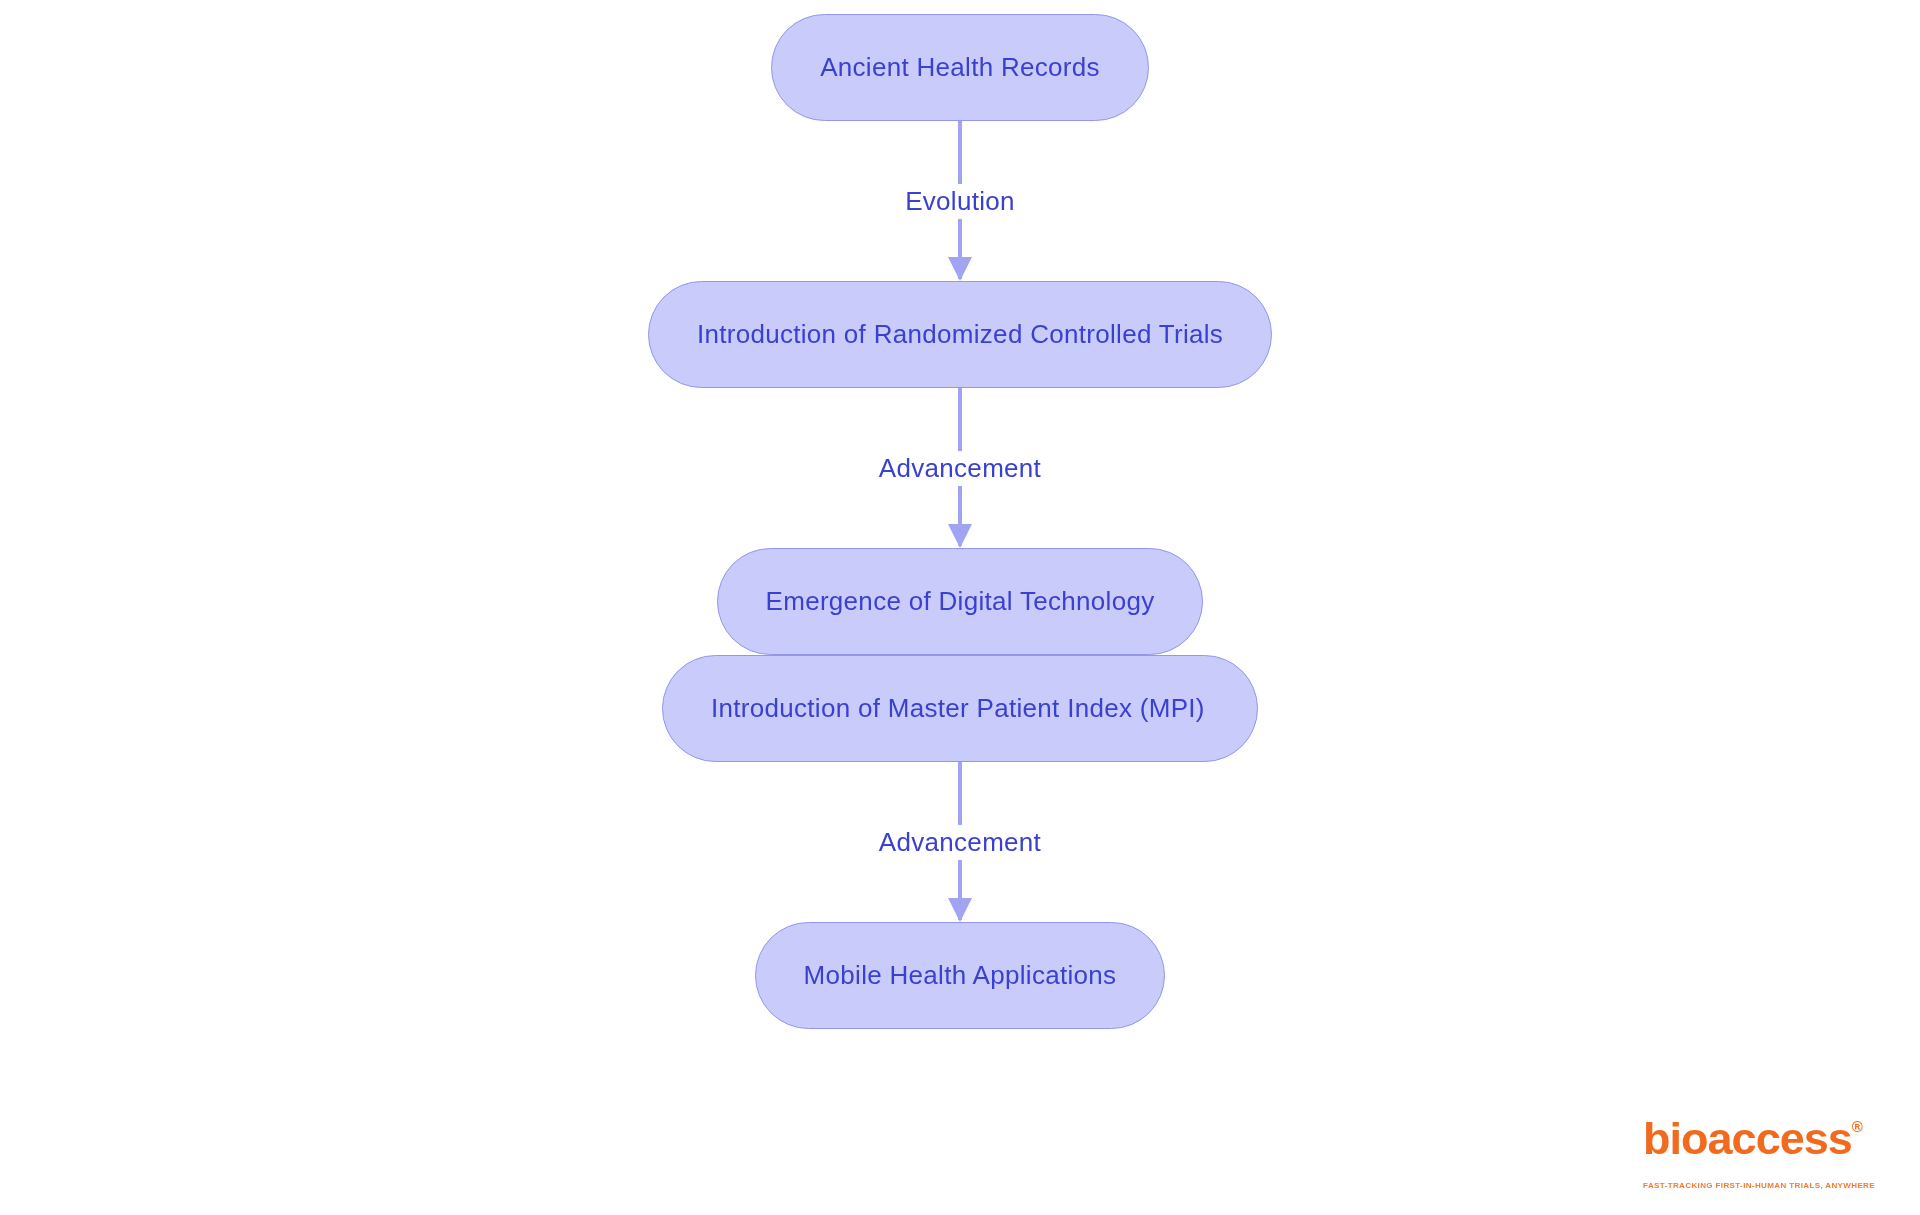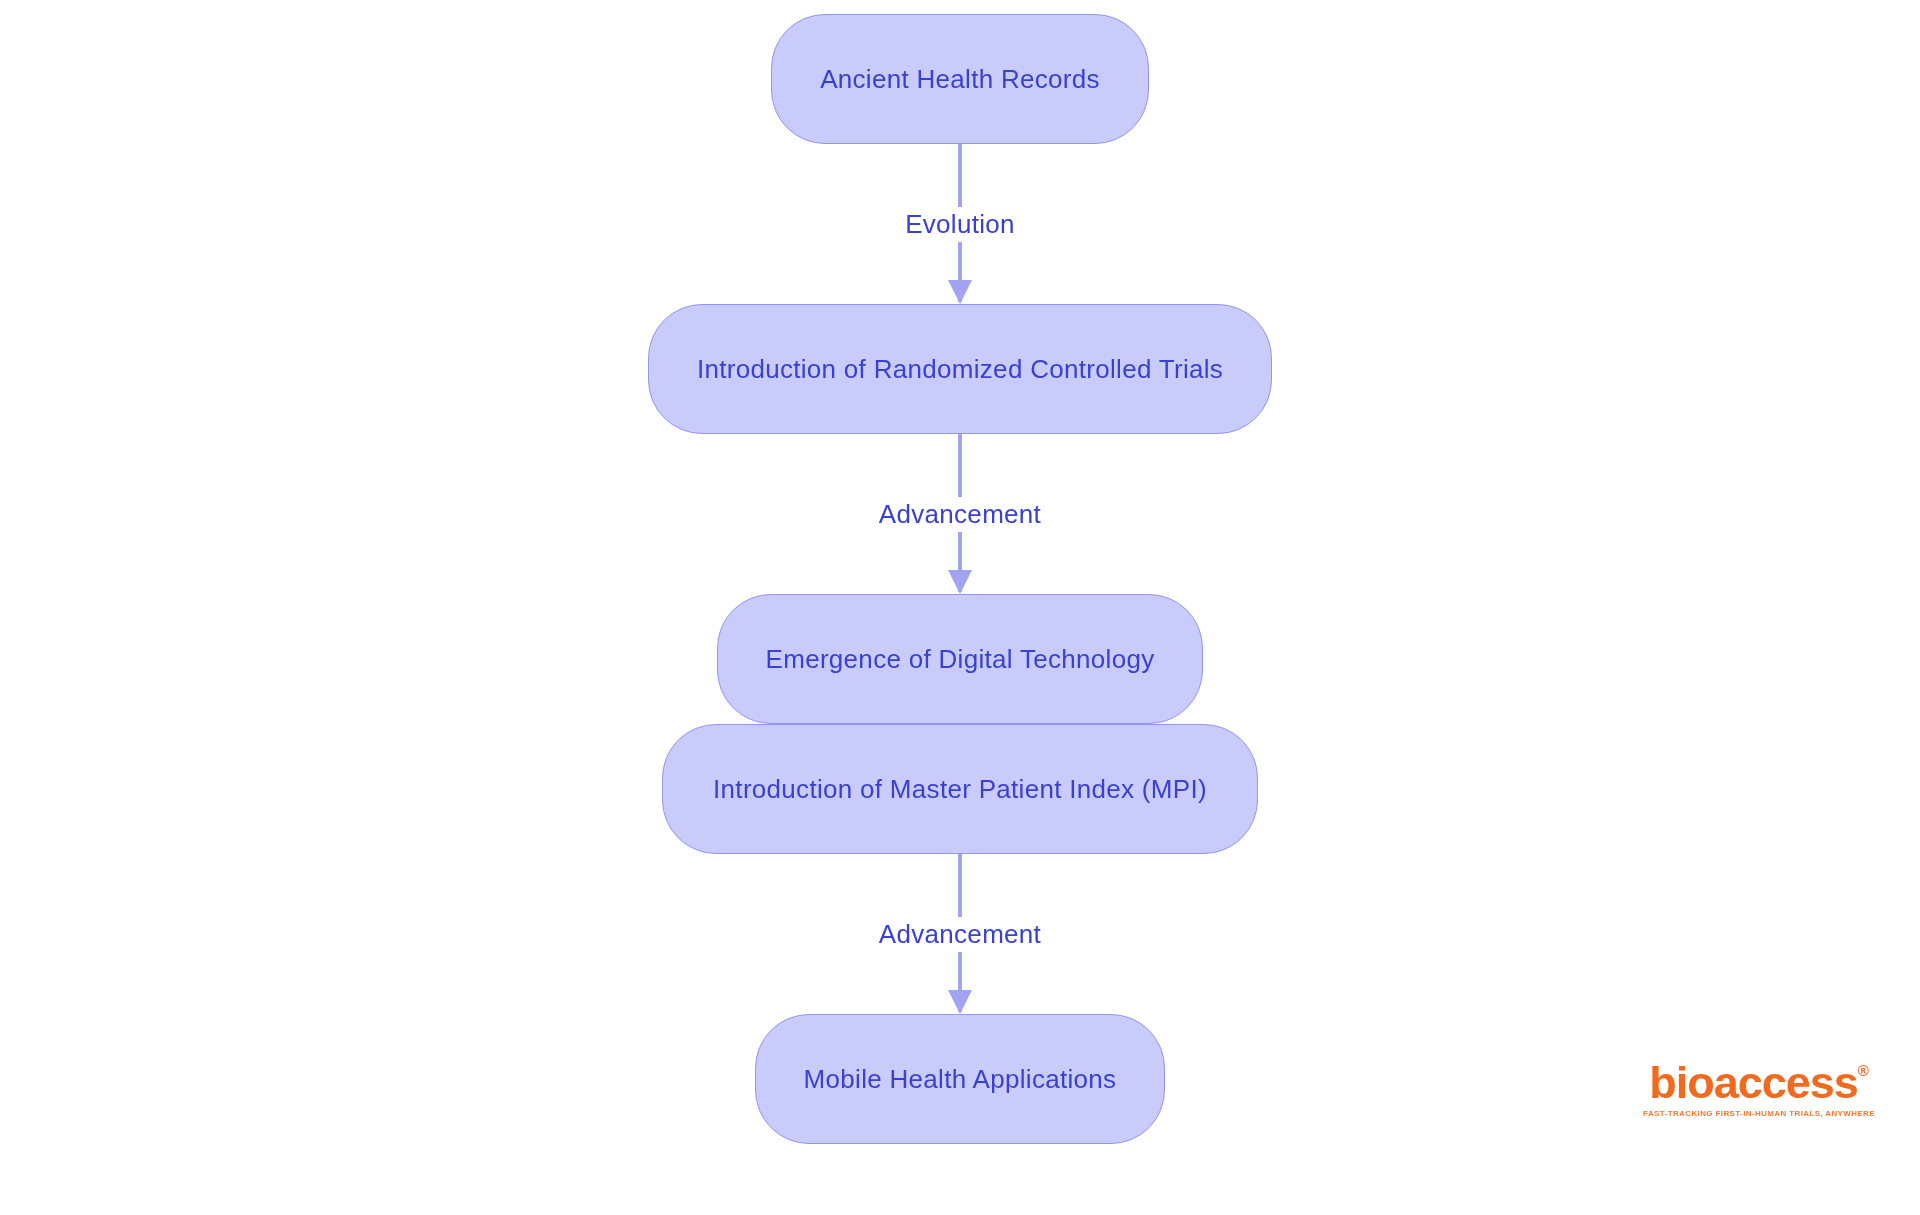--- a/index.html
+++ b/index.html
@@ -19,31 +19,30 @@
     position: absolute;
     top: 14px;
     left: 0;
     width: 1920px;
     display: flex;
     flex-direction: column;
     align-items: center;
   }
   .flow-node {
     box-sizing: border-box;
-    height: 130px;
+    height: 107px;
     padding: 0 48px;
     border-radius: 54px;
     background: var(--node-fill, #c9cbfa);
     border: 1.5px solid var(--node-border, #9296ef);
     color: var(--node-text, #3a41d0);
     font-size: 26px;
     letter-spacing: 0.3px;
     display: flex;
     align-items: center;
-    justify-content: center;
     white-space: nowrap;
   }
   .n1 { min-width: 374px; }
   .n2 { min-width: 624px; }
   .n3 { min-width: 480px; }
   .n4 { min-width: 596px; }
   .n5 { min-width: 406px; }
   .connector {
     position: relative;
     width: 400px;
@@ -77,39 +76,39 @@
     z-index: 2;
     background: #ffffff;
     padding: 2px 12px;
     color: var(--edge-text, #3a41d0);
     font-size: 26px;
     letter-spacing: 0.3px;
   }
   .brand {
     position: absolute;
     right: 45px;
-    top: 1060px;
-    text-align: center;
+    top: 1116px;
+    text-align: left;
   }
   .brand .wordmark {
     color: var(--logo-color, #f26a1d);
     font-size: 45px;
     font-weight: bold;
     letter-spacing: -1px;
     line-height: 1;
     white-space: nowrap;
   }
   .brand .wordmark sup {
     font-size: 15px;
     font-weight: bold;
     vertical-align: 22px;
     letter-spacing: 0;
   }
   .brand .tagline {
-    margin-top: 4px;
+    margin-top: 20px;
     color: var(--tagline-color, #f47b33);
     font-size: 8px;
     font-weight: bold;
     letter-spacing: 0.38px;
     white-space: nowrap;
   }
 </style>
 </head>
 <body>
 

